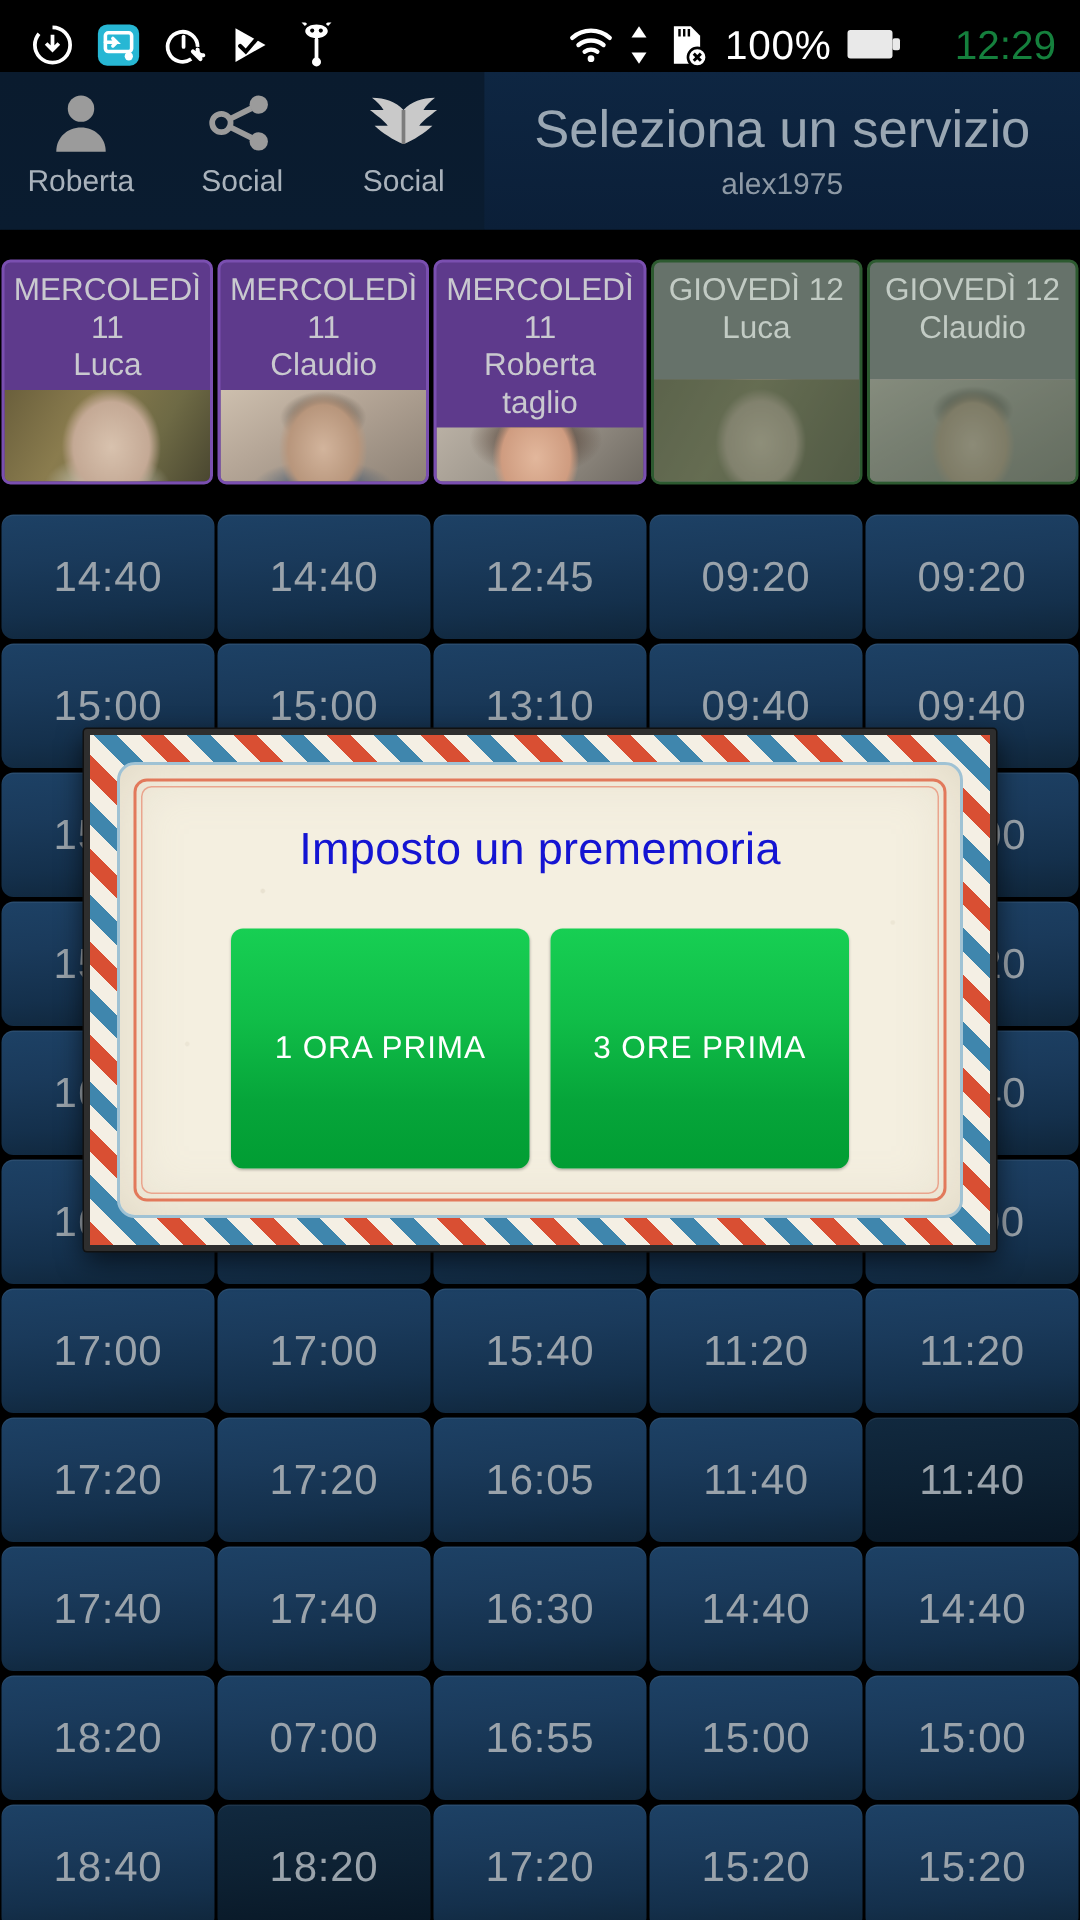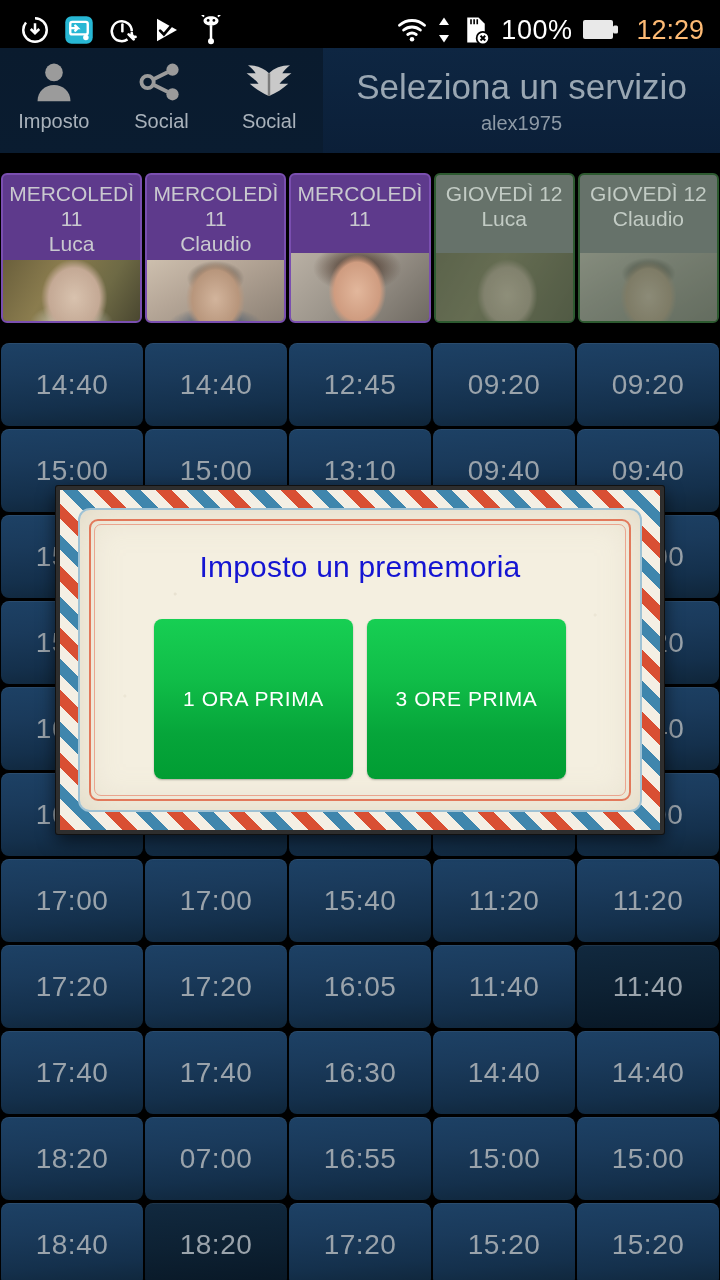--- a/index.html
+++ b/index.html
@@ -8,21 +8,21 @@
 
   
   #statusbar{
     position:absolute; left:0; top:0; width:720px; height:60px;
     background:#000; display:flex; align-items:center;
   }
   .sb-left{ display:flex; align-items:center; gap:14px; padding-left:20px; }
   .sb-right{ margin-left:auto; display:flex; align-items:center; gap:10px; padding-right:16px; }
   .sb-ic{ width:30px; height:30px; display:block; }
   .sb-text{ color:#fff; font-size:27px; letter-spacing:0.5px; }
-  .sb-clock{ color:#fdba74; font-size:27px; margin-left:6px; }
+  .sb-clock{ color:#15803d; font-size:27px; margin-left:24px; }
 
   
   #header{
     position:absolute; left:0; top:48px; width:720px; height:105px;
     background:#0b1f35; display:flex;
   }
   #header .navzone{
     width:323px; height:100%;
     background:linear-gradient(180deg,#0a1b2e 0%, #0a1c30 100%);
     display:flex; align-items:flex-start; justify-content:space-around;
@@ -226,21 +226,21 @@
 <div id="header">
   <div class="navzone">
 
     <div class="navitem">
       <span class="glyph">
         <svg width="46" height="46" viewBox="0 0 24 24">
           <circle cx="12" cy="7" r="4.6" fill="#9b9b9b"></circle>
           <path d="M3.4 22c0-5 3.9-8.4 8.6-8.4S20.6 17 20.6 22z" fill="#9b9b9b"></path>
         </svg>
       </span>
-      <span class="lbl">Imposto</span>
+      <span class="lbl">Roberta</span>
     </div>
 
     <div class="navitem">
       <span class="glyph">
         <svg width="46" height="46" viewBox="0 0 24 24">
           <circle cx="5" cy="12" r="3.2" fill="none" stroke="#9b9b9b" stroke-width="2"></circle>
           <circle cx="18" cy="5.6" r="3.2" fill="#9b9b9b"></circle>
           <circle cx="18" cy="18.4" r="3.2" fill="#9b9b9b"></circle>
           <path d="M7.8 10.7 15.4 6.9M7.8 13.3 15.4 17.1" stroke="#9b9b9b" stroke-width="2"></path>
         </svg>
@@ -269,21 +269,21 @@
 <div id="cardrow">
     <div class="card purple">
       <div class="chead"><span>MERCOLEDÌ</span><br><span>11</span><span class="cname">Luca</span></div>
       <div class="photo ph-luca"></div>
     </div>
     <div class="card purple">
       <div class="chead"><span>MERCOLEDÌ</span><br><span>11</span><span class="cname">Claudio</span></div>
       <div class="photo ph-claudio"></div>
     </div>
     <div class="card purple">
-      <div class="chead"><span>MERCOLEDÌ</span><br><span>11</span></div>
+      <div class="chead"><span>MERCOLEDÌ</span><br><span>11</span><span class="cname">Roberta taglio</span></div>
       <div class="photo ph-roberta"></div>
     </div>
     <div class="card gray">
       <div class="chead"><span>GIOVEDÌ 12</span><span class="cname">Luca</span></div>
       <div class="photo ph-luca2"></div>
     </div>
     <div class="card gray">
       <div class="chead"><span>GIOVEDÌ 12</span><span class="cname">Claudio</span></div>
       <div class="photo ph-claudio2"></div>
     </div>

